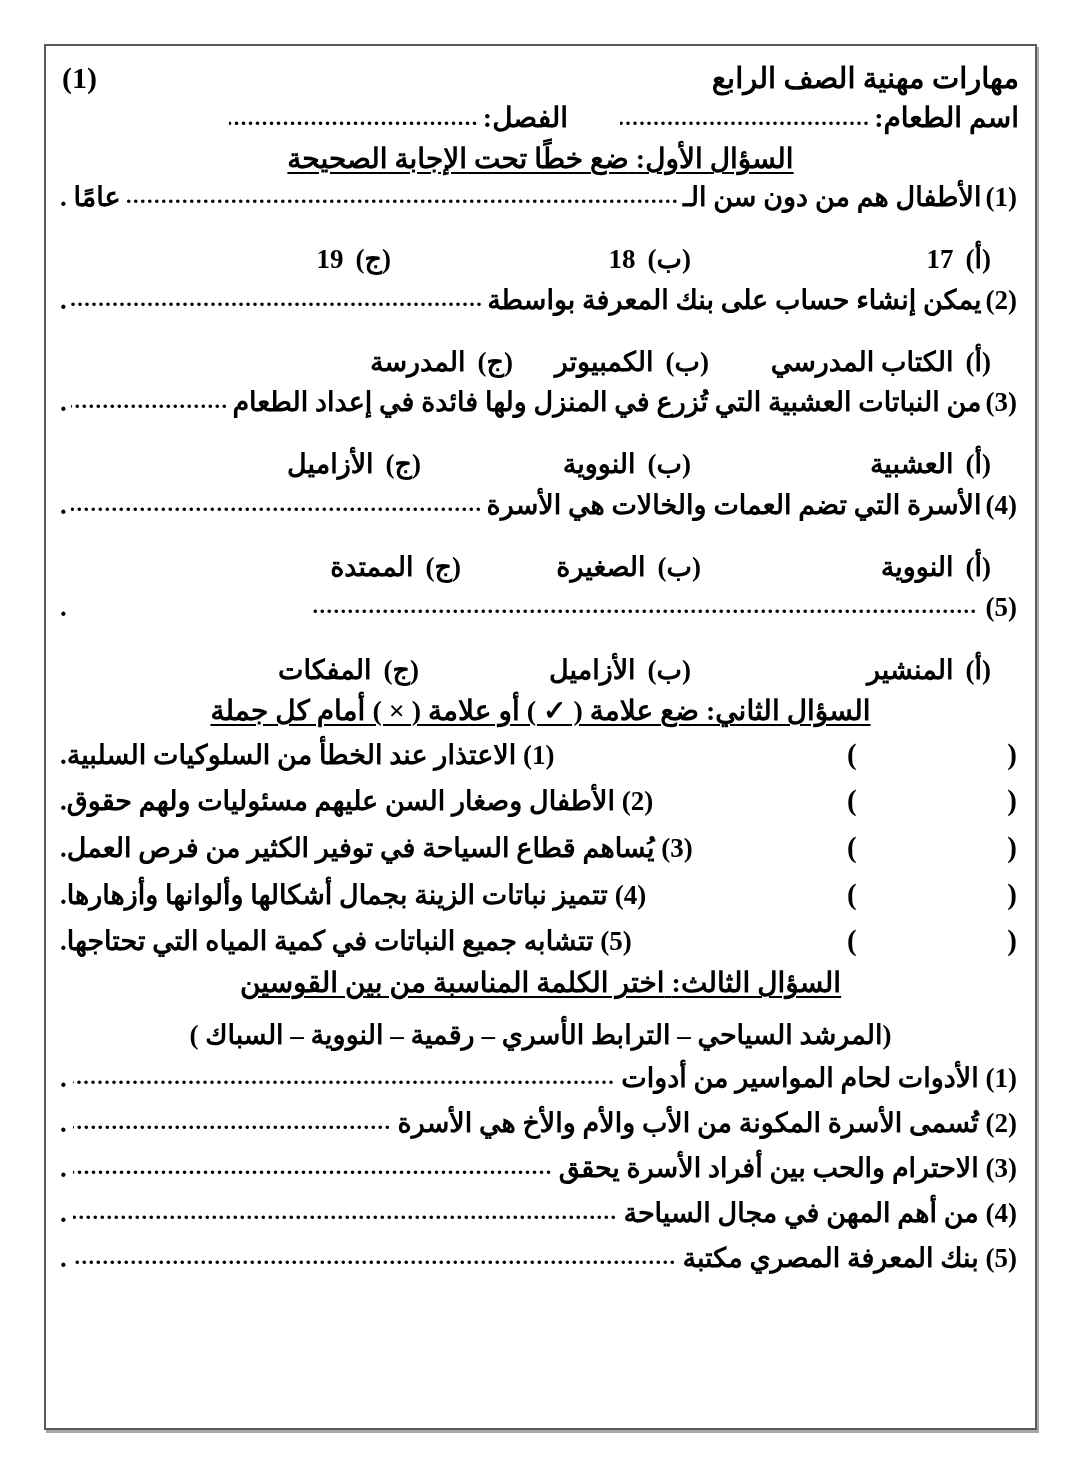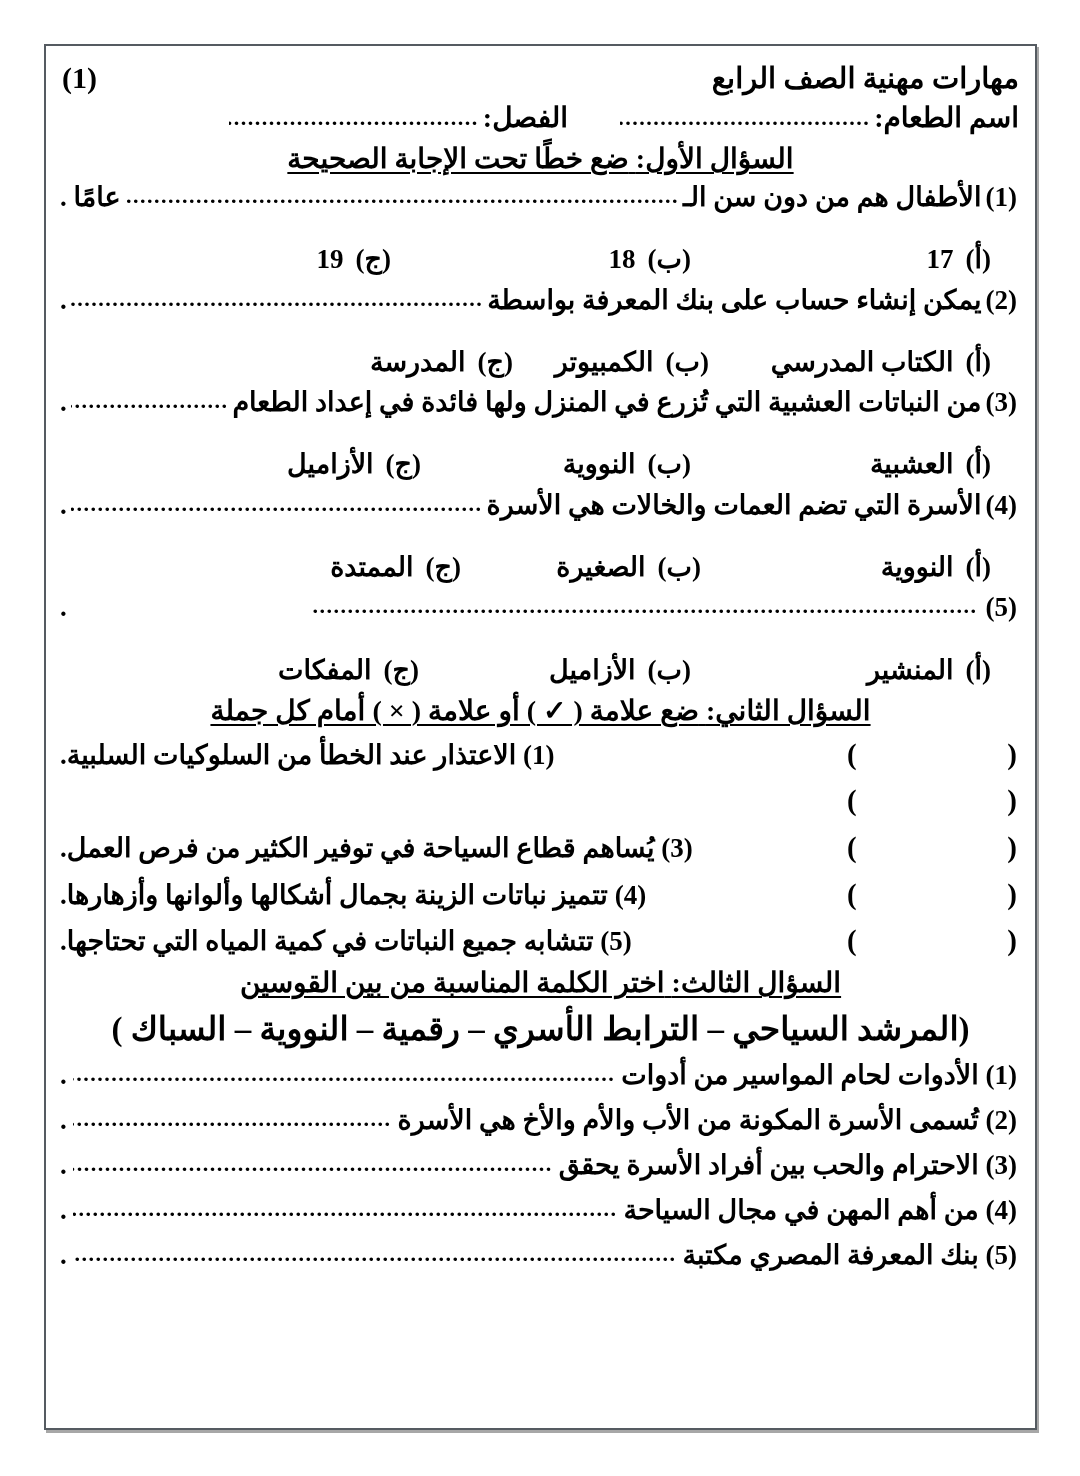--- a/index.html
+++ b/index.html
@@ -176,23 +176,23 @@
     flex-direction: row;
     justify-content: space-between;
     font-size: 29px;
     direction: ltr;
     margin-left: 70px;
   }
 
   
   .wordbank {
     text-align: center;
-    font-size: 33px;
-    font-weight: bold;
-    margin-top: 10px;
+    font-size: 27px;
+    font-weight: bold;
+    margin-top: 20px;
     letter-spacing: 0.5px;
   }
   .fill-row {
     display: flex;
     flex-direction: row;
     align-items: baseline;
     font-size: 27px;
     line-height: 1.3;
     margin-top: 10px;
     padding-right: 4px;
@@ -354,20 +354,21 @@
         <span>(</span>
         <span>)</span>
       </span>
       <span class="tf-text"><span>(1)</span> <span>الاعتذار عند الخطأ من السلوكيات السلبية.</span></span>
     </div>
     <div class="tf-row ar">
       <span class="tf-brackets">
         <span>(</span>
         <span>)</span>
       </span>
+      <span class="tf-text"><span>(2)</span> <span>الأطفال وصغار السن عليهم مسئوليات ولهم حقوق.</span></span>
     </div>
     <div class="tf-row ar">
       <span class="tf-brackets">
         <span>(</span>
         <span>)</span>
       </span>
       <span class="tf-text"><span>(3)</span> <span>يُساهم قطاع السياحة في توفير الكثير من فرص العمل.</span></span>
     </div>
     <div class="tf-row ar">
       <span class="tf-brackets">

